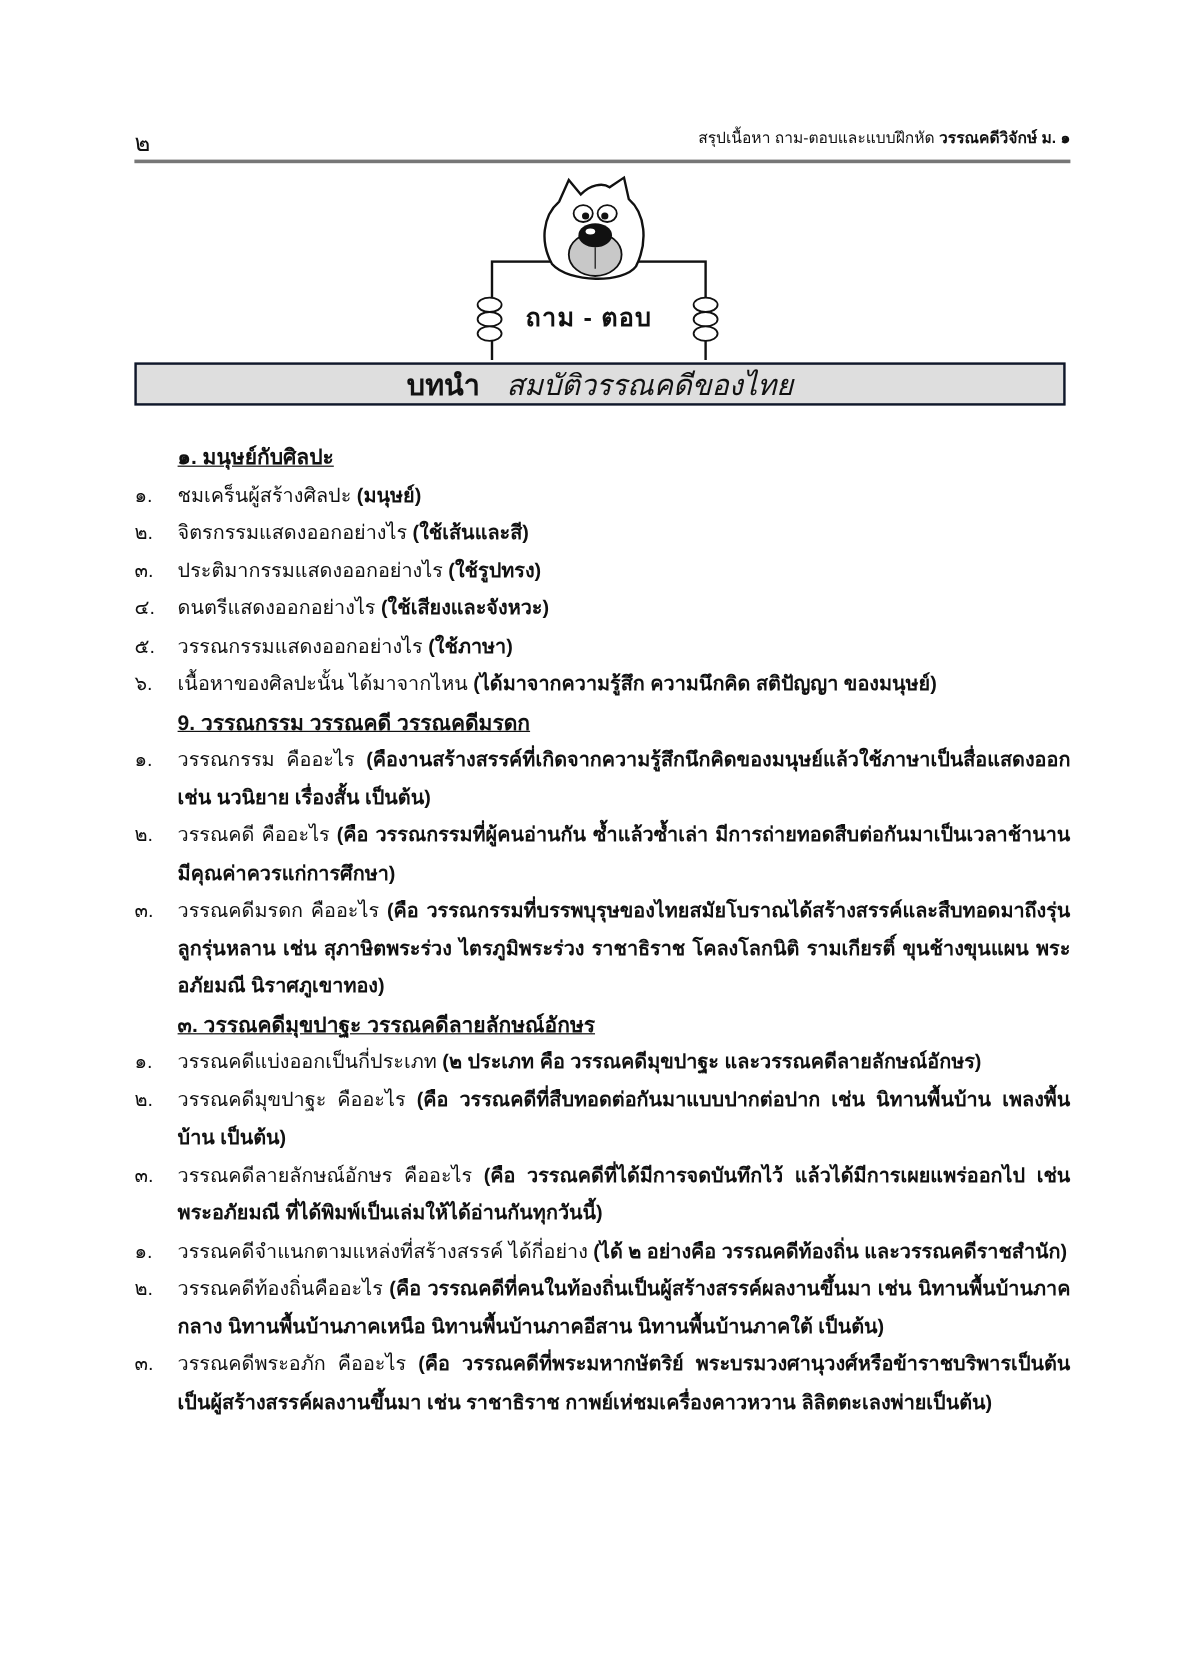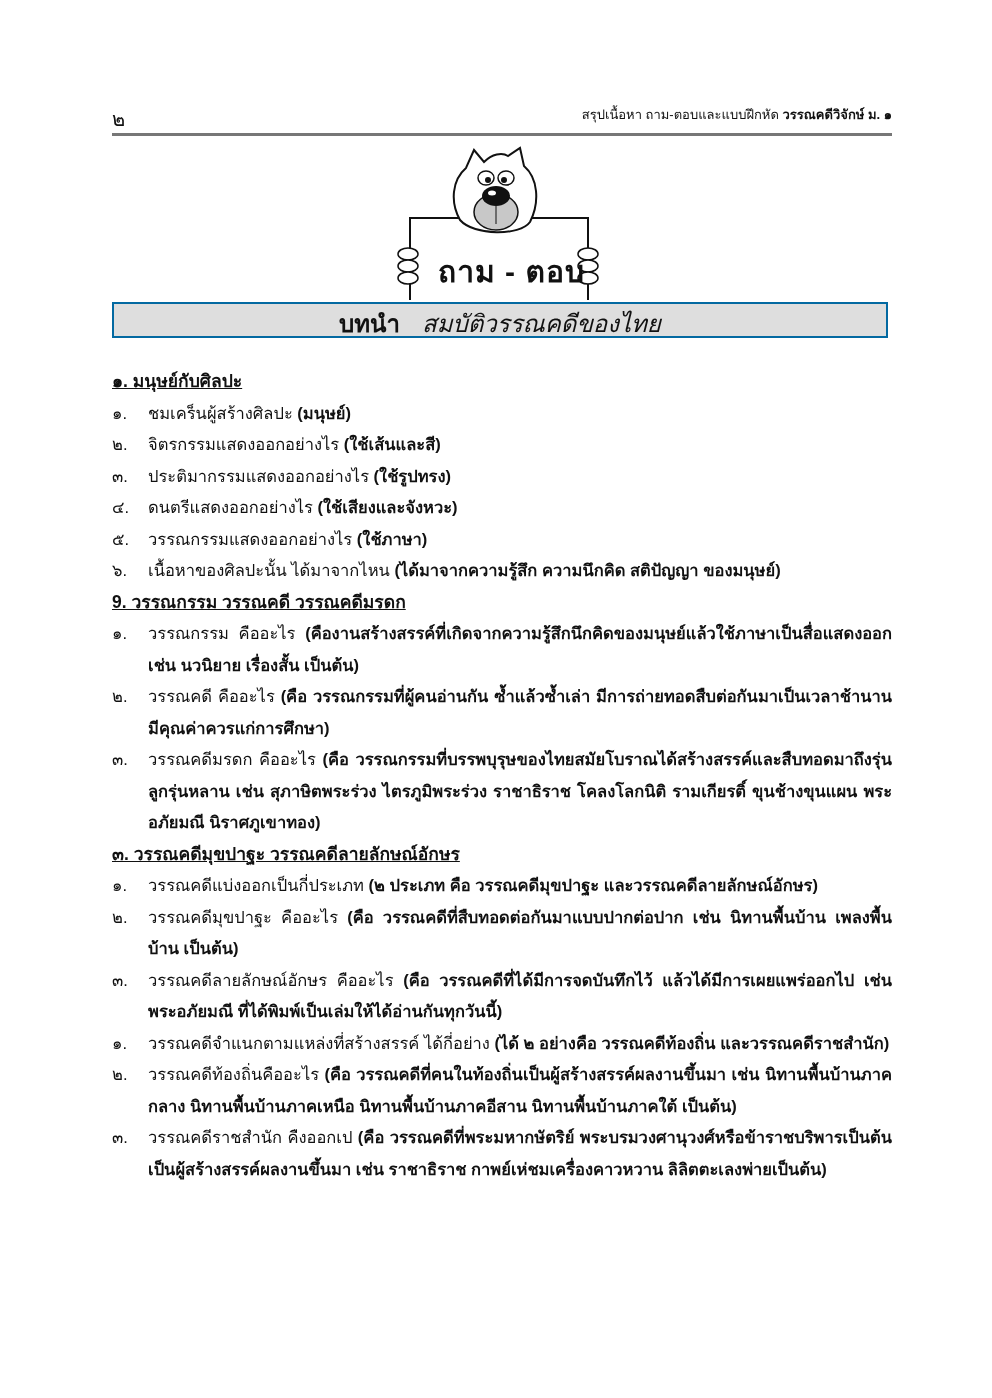--- a/index.html
+++ b/index.html
@@ -3,28 +3,28 @@
 <meta charset="utf-8">
 <style>
   html, body { margin:0; padding:0; background:#ffffff; }
   body { width:992px; height:1398px; position:relative; overflow:hidden;
          font-family:"Liberation Sans","DejaVu Sans",sans-serif; color:#111; }
   .page-num { position:absolute; left:112px; top:103px; font-size:20px; }
   .running-head { position:absolute; right:100px; top:104px; font-size:13px; }
   .running-head b { font-weight:bold; }
   .head-rule { position:absolute; left:112px; top:133px; width:780px; height:3px; background:#777; }
   .mascot { position:absolute; left:380px; top:140px; width:230px; height:160px; }
-  .qa-label { position:absolute; left:438px; top:248px; font-size:30px; font-weight:bold; letter-spacing:1px; }
+  .qa-label { position:absolute; left:438px; top:248px; font-size:21px; font-weight:bold; letter-spacing:1px; }
   .chapter-bar { position:absolute; left:112px; top:302px; width:776px; height:36px;
-                 background:#dedede; border:2px solid #0369a1; box-sizing:border-box;
-                 display:flex; align-items:flex-start; justify-content:center; font-size:24px; }
+                 background:#dedede; border:2px solid #0f172a; box-sizing:border-box;
+                 display:flex; align-items:center; justify-content:center; font-size:24px; }
   .chapter-bar .ch-num { font-weight:bold; margin-right:22px; }
   .chapter-bar .ch-title { font-style:italic; }
   .content { position:absolute; left:112px; top:366px; width:780px; font-size:16.5px; line-height:31.5px; }
-  .sec-title { font-weight:bold; text-decoration:underline; font-size:17.5px; }
+  .sec-title { margin-left:36px; font-weight:bold; text-decoration:underline; font-size:17.5px; }
   .item { display:flex; }
   .item .num { width:36px; flex:none; }
   .item .txt { flex:1; text-align:justify; }
   .ans { font-weight:bold; }
 </style>
 </head>
 <body>
 
 <div class="page-num">๒</div>
 <div class="running-head">
@@ -124,15 +124,15 @@
   <div class="item">
       <span class="num">๑.</span>
       <span class="txt"><span>วรรณคดีจำแนกตามแหล่งที่สร้างสรรค์ ได้กี่อย่าง </span><span class="ans">(ได้ ๒ อย่างคือ  วรรณคดีท้องถิ่น และวรรณคดีราชสำนัก)</span></span>
     </div>
   <div class="item">
       <span class="num">๒.</span>
       <span class="txt"><span>วรรณคดีท้องถิ่นคืออะไร </span><span class="ans">(คือ วรรณคดีที่คนในท้องถิ่นเป็นผู้สร้างสรรค์ผลงานขึ้นมา เช่น นิทานพื้นบ้านภาคกลาง  นิทานพื้นบ้านภาคเหนือ  นิทานพื้นบ้านภาคอีสาน  นิทานพื้นบ้านภาคใต้ เป็นต้น)</span></span>
     </div>
   <div class="item">
       <span class="num">๓.</span>
-      <span class="txt"><span>วรรณคดีราชสำนัก คืงออกเป </span><span class="ans">(คือ  วรรณคดีที่พระมหากษัตริย์  พระบรมวงศานุวงศ์หรือข้าราชบริพารเป็นต้น  เป็นผู้สร้างสรรค์ผลงานขึ้นมา เช่น ราชาธิราช กาพย์เห่ชมเครื่องคาวหวาน ลิลิตตะเลงพ่ายเป็นต้น)</span></span>
+      <span class="txt"><span>วรรณคดีพระอภัก คืออะไร </span><span class="ans">(คือ  วรรณคดีที่พระมหากษัตริย์  พระบรมวงศานุวงศ์หรือข้าราชบริพารเป็นต้น  เป็นผู้สร้างสรรค์ผลงานขึ้นมา เช่น ราชาธิราช กาพย์เห่ชมเครื่องคาวหวาน ลิลิตตะเลงพ่ายเป็นต้น)</span></span>
     </div>
 </div>
 
 </body></html>

